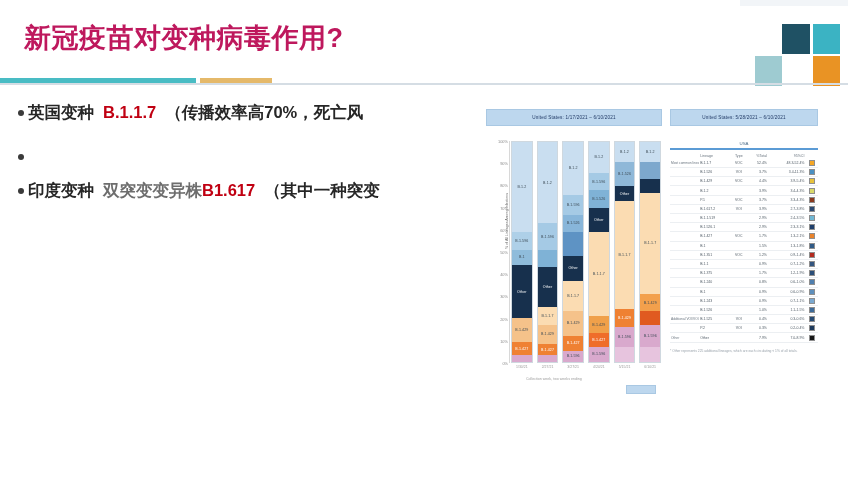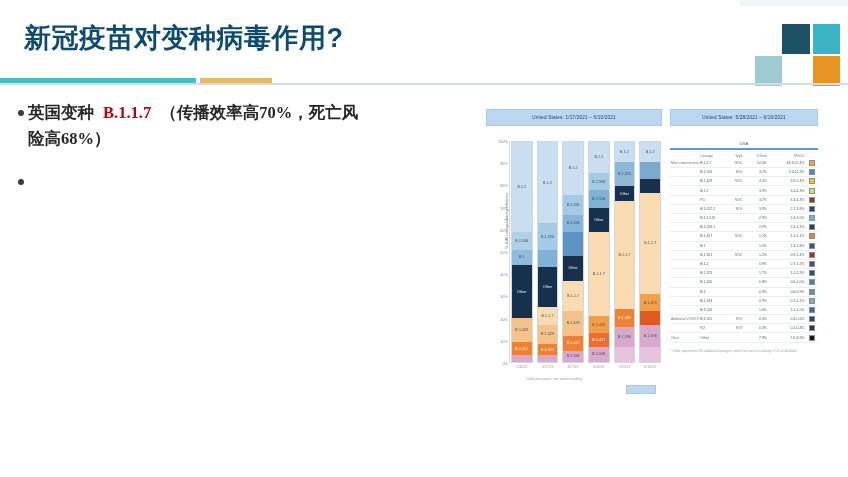--- a/index.html
+++ b/index.html
@@ -11,38 +11,38 @@
   .slide{position:absolute;inset:0;background:#ffffff;}
 
   
   .top-strip{position:absolute;left:0;top:0;width:848px;height:6px;background:#f2f5f8;}
   .top-strip-inner{position:absolute;left:0;top:0;width:740px;height:6px;background:#ffffff;}
 
   
   .title-area{position:absolute;left:0;top:6px;width:848px;height:70px;background:#ffffff;}
   .title{
     position:absolute;left:24px;top:14px;
-    font-size:27px;font-weight:bold;color:#0c4a6e;letter-spacing:.5px;
+    font-size:27px;font-weight:bold;color:#be185d;letter-spacing:.5px;
     white-space:nowrap;
   }
 
   
   .deco{position:absolute;}
   .deco-tl{left:782px;top:18px;width:28px;height:30px;background:#1f5164;}
   .deco-tr{left:813px;top:18px;width:27px;height:30px;background:#3bb3c3;}
   .deco-bl{left:755px;top:50px;width:27px;height:30px;background:#9ecbd1;}
   .deco-br{left:813px;top:50px;width:27px;height:30px;background:#e99324;}
 
   
   .rule-teal{position:absolute;left:0;top:78px;width:196px;height:5px;background:#49bcc4;}
   .rule-gold{position:absolute;left:200px;top:78px;width:72px;height:5px;background:#e5b96a;}
   .rule-grey{position:absolute;left:0;top:83px;width:848px;height:2px;background:#d5dde4;}
 
   
-  .bullets{position:absolute;left:18px;top:100px;width:452px;font-family:Liberation Serif, serif;}
+  .bullets{position:absolute;left:18px;top:100px;width:452px;}
   .bullet{display:block;margin:0 0 18px 0;}
   .bullet-row{display:flex;align-items:flex-start;}
   .dot{
     flex:0 0 auto;width:6px;height:6px;border-radius:50%;background:#3a3a3a;
     margin-top:10px;margin-right:4px;
   }
   .btext{
     font-size:16.5px;font-weight:bold;line-height:1.55;color:#262626;
     letter-spacing:0px;
   }
@@ -131,31 +131,36 @@
 
   <div class="bullets">
 
     <div class="bullet">
       <div class="bullet-row">
         <div class="dot"></div>
         <div class="btext">
           <span>英国变种</span><span class="sp"></span><span class="v">B.1.1.7</span><span class="sp"></span><span>（传播效率高70%，死亡风</span>
         </div>
       </div>
-      <div class="btext b-indent">险高68%）</div>
     </div>
 
     <div class="bullet">
       <div class="bullet-row">
         <div class="dot"></div>
       </div>
     </div>
 
 
     <div class="bullet">
+      <div class="bullet-row">
+        <div class="dot"></div>
+        <div class="btext">
+          <span>印度变种</span><span class="sp"></span><span class="g">双突变变异株</span><span class="v">B1.617</span><span class="sp"></span><span>（其中一种突变</span>
+        </div>
+      </div>
     </div>
 
   </div>
 
   <div class="chart-img">
 
     <div class="panel-hdr hdr-left">United States: 1/17/2021 – 6/10/2021</div>
     <div class="panel-hdr hdr-right">United States: 5/28/2021 – 6/10/2021</div>
 
     <div class="plot">

